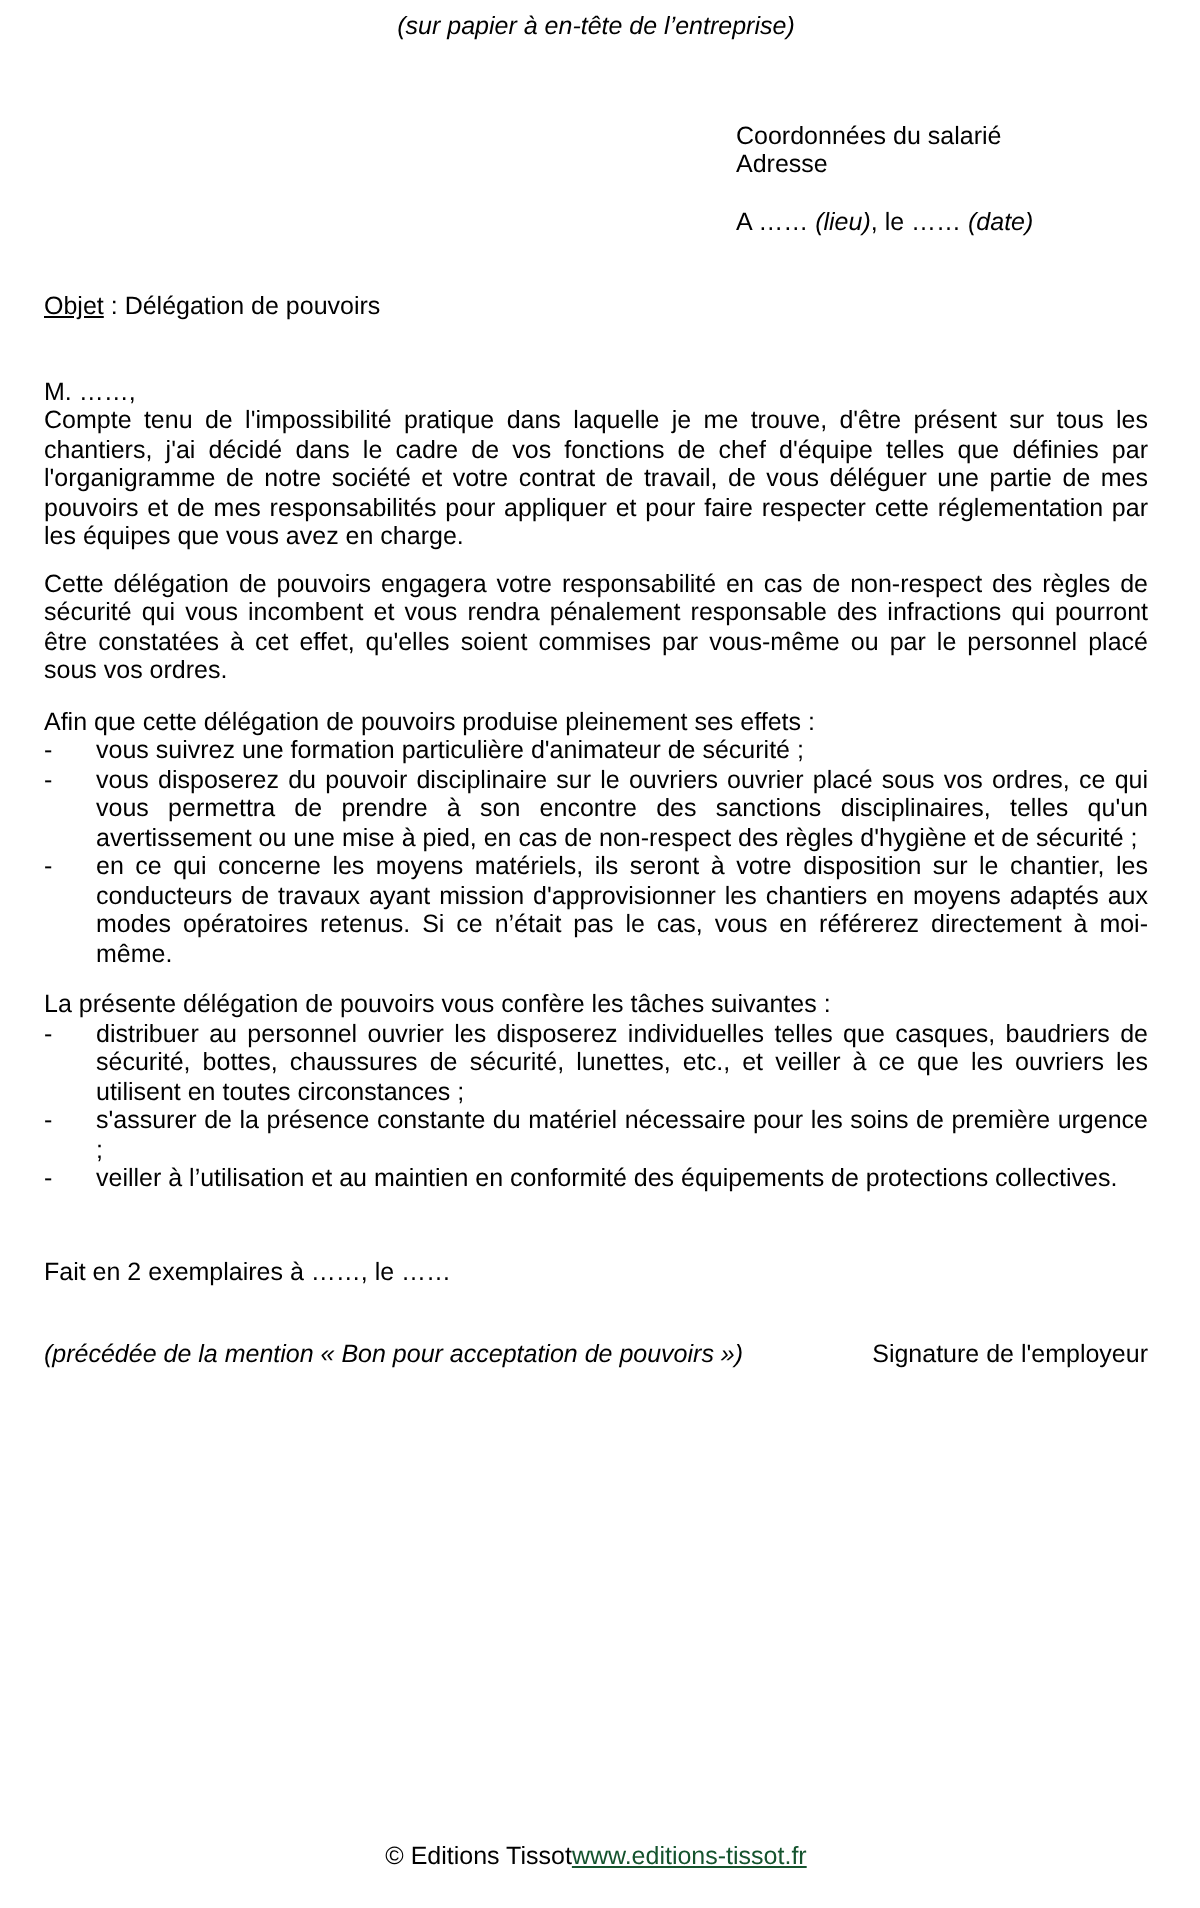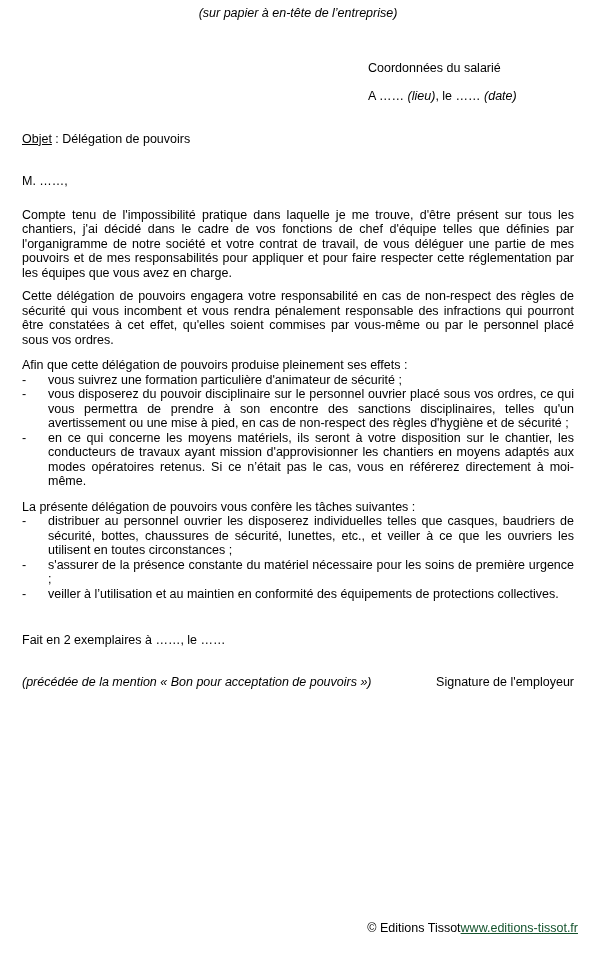--- a/index.html
+++ b/index.html
@@ -13,65 +13,66 @@
   }
   .page { padding: 6px 26px 0 22px; }
   .header-note { text-align: center; font-style: italic; }
   .recipient-block { margin: 40px 0 0 346px; }
   .place-date { margin: 14px 0 0 346px; }
   .it { font-style: italic; }
   .u { text-decoration: underline; }
   .subject { margin-top: 28px; }
   .salutation { margin-top: 28px; }
   .para { margin: 0; text-align: justify; }
-  .mt-p1 { margin-top: 19px; }
+  .mt-p1 { }
   .mt-p2 { margin-top: 9px; }
   .intro { margin-top: 11px; }
   .bullet { display: flex; }
   .bullet .dash { flex: 0 0 26px; }
   .bullet .btext { flex: 1 1 auto; text-align: justify; }
   .closing { margin-top: 32px; }
   .signatures { display: flex; justify-content: space-between; align-items: flex-start; margin-top: 27px; }
   .sig-left .note { font-style: italic; }
   .footer {
     position: absolute; left: 18px; right: 22px; bottom: 19px;
-    display: flex; justify-content: flex-end; align-items: baseline;
+    display: flex; justify-content: center; align-items: baseline;
   }
   .footer a { color: #14532d; text-decoration: underline; cursor: pointer; }
 </style>
 </head>
 <body>
 
 <div class="page">
 
   <div class="header-note">(sur papier à en-tête de l’entreprise)</div>
 
   <div class="recipient-block">
     <div>Coordonnées du salarié</div>
+    <div>Adresse</div>
   </div>
 
   <div class="place-date"><span>A …… </span><span class="it">(lieu)</span><span>, le …… </span><span class="it">(date)</span></div>
 
   <div class="subject"><span class="u">Objet</span><span> : </span><span>Délégation de pouvoirs</span></div>
 
   <div class="salutation">M. ……,</div>
 
   <p class="para mt-p1">Compte tenu de l'impossibilité pratique dans laquelle je me trouve, d'être présent sur tous les chantiers, j'ai décidé dans le cadre de vos fonctions de chef d'équipe telles que définies par l'organigramme de notre société et votre contrat de travail, de vous déléguer une partie de mes pouvoirs et de mes responsabilités pour appliquer et pour faire respecter cette réglementation par les équipes que vous avez en charge.</p>
 
   <p class="para mt-p2">Cette délégation de pouvoirs engagera votre responsabilité en cas de non-respect des règles de sécurité qui vous incombent et vous rendra pénalement responsable des infractions qui pourront être constatées à cet effet, qu'elles soient commises par vous-même ou par le personnel placé sous vos ordres.</p>
 
   <div class="intro">Afin que cette délégation de pouvoirs produise pleinement ses effets :</div>
 
   <div class="bullet">
     <span class="dash">-</span>
     <span class="btext">vous suivrez une formation particulière d'animateur de sécurité ;</span>
   </div>
   <div class="bullet">
     <span class="dash">-</span>
-    <span class="btext">vous disposerez du pouvoir disciplinaire sur le personnel ouvrier placé sous vos ordres, ce qui vous permettra de prendre à son encontre des sanctions disciplinaires, telles qu'un avertissement ou une mise à pied, en cas de non-respect des règles d'hygiène et de sécurité ;</span>
+    <span class="btext">vous disposerez du pouvoir disciplinaire sur le ouvriers ouvrier placé sous vos ordres, ce qui vous permettra de prendre à son encontre des sanctions disciplinaires, telles qu'un avertissement ou une mise à pied, en cas de non-respect des règles d'hygiène et de sécurité ;</span>
   </div>
   <div class="bullet">
     <span class="dash">-</span>
     <span class="btext">en ce qui concerne les moyens matériels, ils seront à votre disposition sur le chantier, les conducteurs de travaux ayant mission d'approvisionner les chantiers en moyens adaptés aux modes opératoires retenus. Si ce n’était pas le cas, vous en référerez directement à moi-même.</span>
   </div>
 
   <div class="intro">La présente délégation de pouvoirs vous confère les tâches suivantes :</div>
 
   <div class="bullet">
     <span class="dash">-</span>

